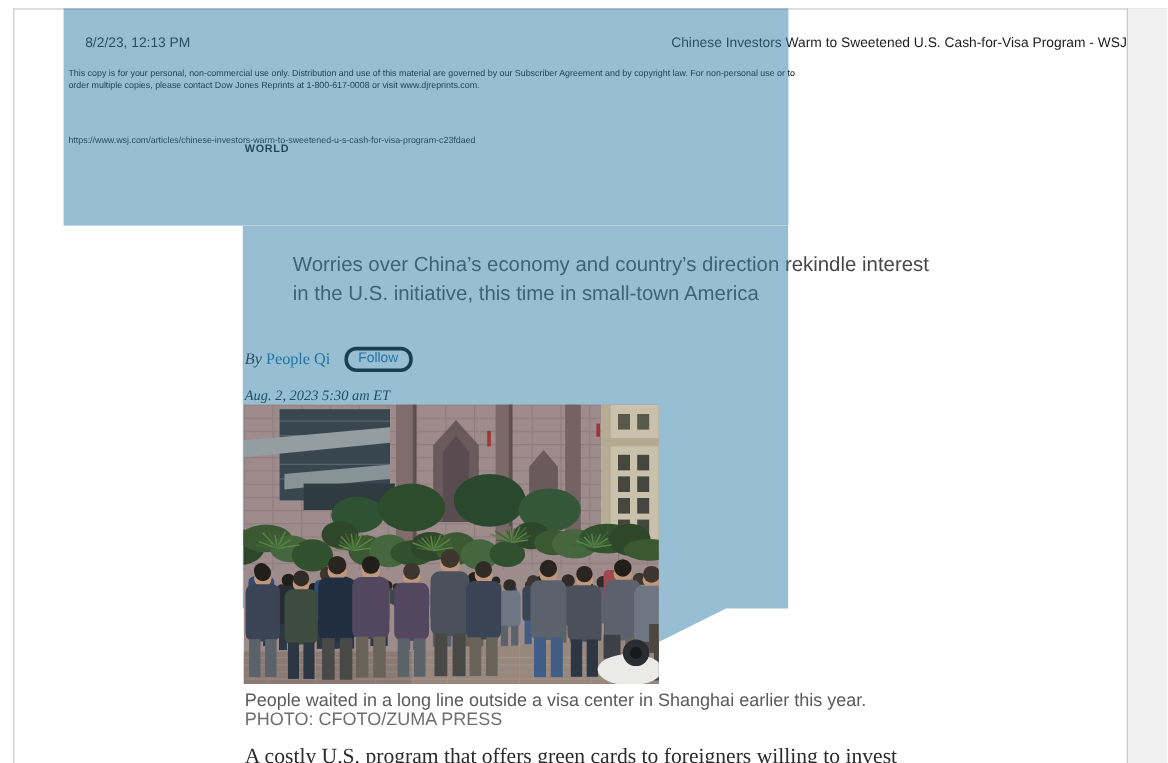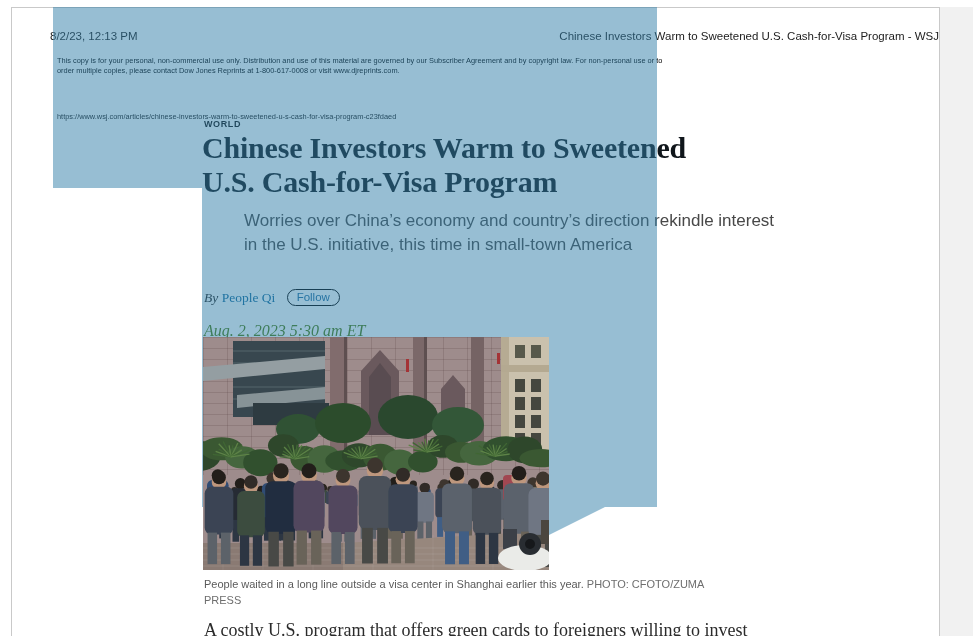--- a/index.html
+++ b/index.html
@@ -2,39 +2,39 @@
 <html><head>
 <meta charset="utf-8">
 <style>
   html,body{margin:0;padding:0;background:#fff;}
   .page{position:relative;width:973px;height:636px;background:#fff;overflow:hidden;
         font-family:"Liberation Sans",sans-serif;}
   .abs{position:absolute;}
   .frame-top{left:11px;top:7px;width:962px;height:0;border-top:1px solid #c9c9c9;}
   .frame-left{left:11px;top:7px;width:0;height:629px;border-left:1px solid #c9c9c9;}
   .gutter{left:939px;top:7px;width:34px;height:629px;background:#f1f1f1;border-left:1px solid #c9c9c9;}
-  .hdr-time{left:26px;top:30px;font-size:11.5px;color:#1c1c1c;padding-left:24px;}
+  .hdr-time{left:47px;top:30px;font-size:11.5px;color:#1c1c1c;padding-left:24px;}
   .hdr-title{left:11px;top:30px;width:928px;text-align:right;font-size:11.5px;color:#1c1c1c;}
   .notice{left:57px;top:56px;width:606px;font-size:7.4px;line-height:9.6px;color:#000;}
   .url{left:57px;top:112px;font-size:7.4px;color:#151515;}
   .section{left:204px;top:119px;font-size:9px;font-weight:bold;letter-spacing:.6px;color:#101010;}
   .headline{left:202px;top:131px;width:522px;margin:0;font-family:"Liberation Serif",serif;
             font-weight:700;font-size:30px;line-height:34px;letter-spacing:-.2px;color:#10161b;}
   .subhead{left:204px;top:209px;width:535px;font-size:17px;line-height:24px;color:#484848;margin-left:40px;}
   .byline{left:204px;top:290px;font-family:"Liberation Serif",serif;font-size:13.5px;color:#1f1f1f;}
   .by{font-style:italic;}
   .author{color:#11699c;text-decoration:none;cursor:pointer;}
-  .follow-btn{display:inline-block;margin-left:8px;padding:1px 9px 2px;border:1px solid #000000;
+  .follow-btn{display:inline-block;margin-left:8px;padding:1px 9px 2px;border:3px solid #000000;
               border-radius:10px;color:#1c6a9e;font-size:11.5px;font-family:"Liberation Sans",sans-serif;
               position:relative;top:-1px;cursor:pointer;background:transparent;}
   .dateline{left:204px;top:322px;font-family:"Liberation Serif",serif;font-style:italic;
-            font-size:16px;color:#4d7c0f;}
+            font-size:12px;color:#0f172a;}
   .photo{left:203px;top:337px;width:346px;height:233px;z-index:10;}
   .photo svg{display:block;}
-  .caption{left:204px;top:576px;width:527px;font-size:11px;line-height:16px;color:#5a5a5a;}
+  .caption{left:204px;top:576px;width:527px;font-size:15px;line-height:16px;color:#5a5a5a;}
   .credit{color:#6e6e6e;}
   .bodytext{left:204px;top:620px;width:545px;font-family:"Liberation Serif",serif;font-size:18px;
             color:#2b2b2b;white-space:nowrap;overflow:hidden;}
   .hl{z-index:5;pointer-events:none;}
   .hl-a{left:53px;top:7px;width:604px;height:181px;}
   .hl-b{left:202px;top:188px;width:455px;height:347px;
         clip-path:polygon(0px 0px,455px 0px,455px 319px,403px 319px,347px 347px,347px 319px,0px 319px);}
 </style>
 </head>
 <body>
@@ -45,21 +45,20 @@
   <div class="abs frame-left"></div>
   <div class="abs gutter"></div>
 
   <div class="abs hdr-time">8/2/23, 12:13 PM</div>
   <div class="abs hdr-title">Chinese Investors Warm to Sweetened U.S. Cash-for-Visa Program - WSJ</div>
 
   <div class="abs notice">This copy is for your personal, non-commercial use only. Distribution and use of this material are governed by our Subscriber Agreement and by copyright law. For non-personal use or to order multiple copies, please contact Dow Jones Reprints at 1-800-617-0008 or visit www.djreprints.com.</div>
   <div class="abs url">https://www.wsj.com/articles/chinese-investors-warm-to-sweetened-u-s-cash-for-visa-program-c23fdaed</div>
 
   <div class="abs section">WORLD</div>
-  <h1 class="abs headline">Chinese Investors Warm to Sweetened U.S. Cash-for-Visa Program</h1>
   <div class="abs subhead">Worries over China’s economy and country’s direction rekindle interest in the U.S. initiative, this time in small-town America</div>
 
   <div class="abs byline">
     <span class="by">By</span>
     <a class="author">People Qi</a>
     <span class="follow-btn">Follow</span>
   </div>
 
   <div class="abs dateline">Aug. 2, 2023 5:30 am ET</div>
 

